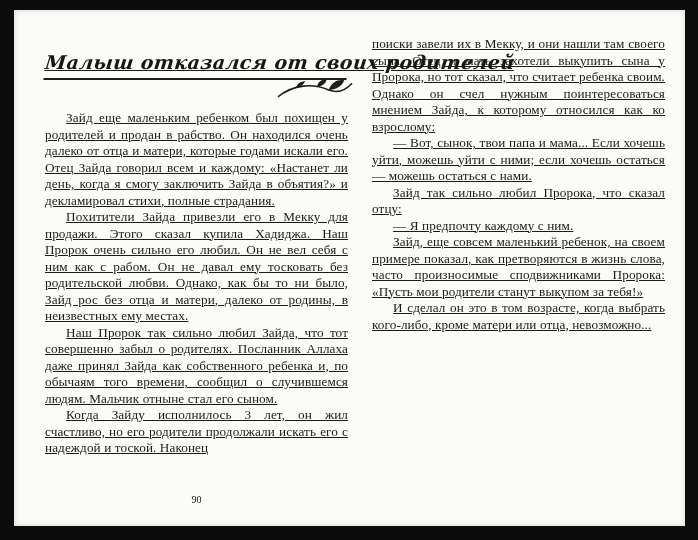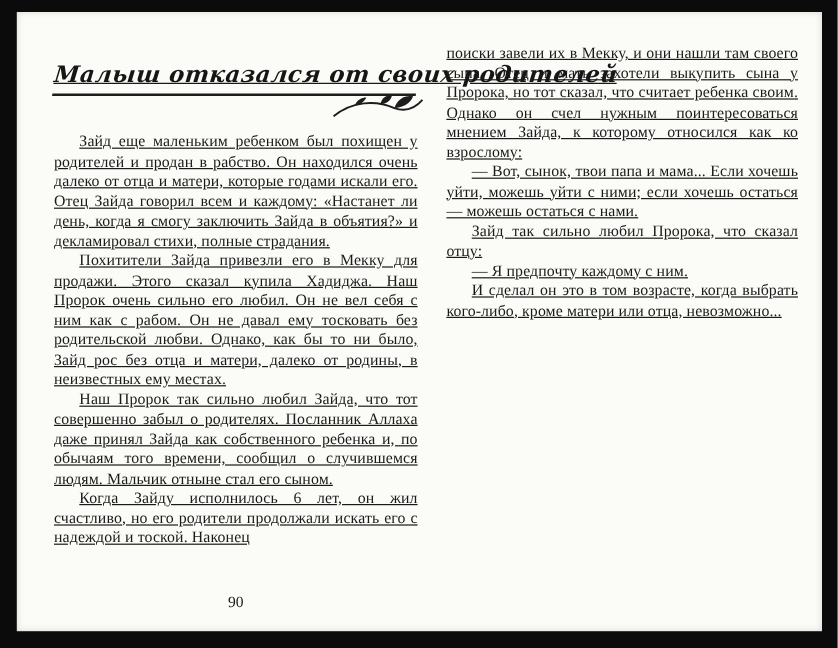--- a/index.html
+++ b/index.html
@@ -44,21 +44,21 @@
   }
   .ornament{
     position:absolute;
     right:-6px;top:28px;
     width:78px;height:26px;
   }
   .page-number{
     position:absolute;
     left:31px;top:484px;width:303px;
     text-align:center;
-    font-size:13px;
+    font-size:10px;
     color:#1a1a1a;
   }
 </style>
 </head>
 <body>
 
 <div class="page">
 
   <div class="col col-left">
     <div class="title-wrap">
@@ -66,26 +66,27 @@
       <svg class="ornament" viewBox="0 0 80 26" xmlns="http://www.w3.org/2000/svg">
         <path d="M2 19 C 18 6, 38 5, 54 12 C 62 15, 70 14, 78 5" stroke="#1d1d1d" stroke-width="1.6" fill="none"></path>
         <path d="M54 12 c 3 -8 9 -11 16 -10 c -2 6 -9 10 -16 10 z" fill="#1d1d1d"></path>
         <path d="M42 9 c 1 -6 5 -8 10 -8 c -1 5 -5 7 -10 8 z" fill="#1d1d1d"></path>
         <path d="M20 10 c 2 -5 6 -7 10 -7 c -2 4 -5 6 -10 7 z" fill="#1d1d1d"></path>
       </svg>
     </div>
     <p>Зайд еще маленьким ребенком был похищен у родителей и продан в рабство. Он находился очень далеко от отца и матери, которые годами искали его. Отец Зайда говорил всем и каждому: «Настанет ли день, когда я смогу заключить Зайда в объятия?» и декламировал стихи, полные страдания.</p>
     <p>Похитители Зайда привезли его в Мекку для продажи. Этого сказал купила Хадиджа. Наш Пророк очень сильно его любил. Он не вел себя с ним как с рабом. Он не давал ему тосковать без родительской любви. Однако, как бы то ни было, Зайд рос без отца и матери, далеко от родины, в неизвестных ему местах.</p>
     <p>Наш Пророк так сильно любил Зайда, что тот совершенно забыл о родителях. Посланник Аллаха даже принял Зайда как собственного ребенка и, по обычаям того времени, сообщил о случившемся людям. Мальчик отныне стал его сыном.</p>
-    <p>Когда Зайду исполнилось 6 лет, он жил счастливо, но его родители продолжали искать его с надеждой и тоской. Наконец</p>
+    <p>Когда Зайду исполнилось 3 лет, он жил счастливо, но его родители продолжали искать его с надеждой и тоской. Наконец</p>
   </div>
 
   <div class="col col-right">
     <p class="no-indent">поиски завели их в Мекку, и они нашли там своего сына. Отец и мать захотели выкупить сына у Пророка, но тот сказал, что считает ребенка своим. Однако он счел нужным поинтересоваться мнением Зайда, к которому относился как ко взрослому:</p>
     <p>— Вот, сынок, твои папа и мама... Если хочешь уйти, можешь уйти с ними; если хочешь остаться — можешь остаться с нами.</p>
     <p>Зайд так сильно любил Пророка, что сказал отцу:</p>
     <p>— Я предпочту каждому с ним.</p>
+    <p>Зайд, еще совсем маленький ребенок, на своем примере показал, как претворяются в жизнь слова, часто произносимые сподвижниками Пророка: «Пусть мои родители станут выкупом за тебя!»</p>
     <p>И сделал он это в том возрасте, когда выбрать кого-либо, кроме матери или отца, невозможно...</p>
   </div>
 
   <div class="page-number">90</div>
 
 </div>
 
 </body></html>

